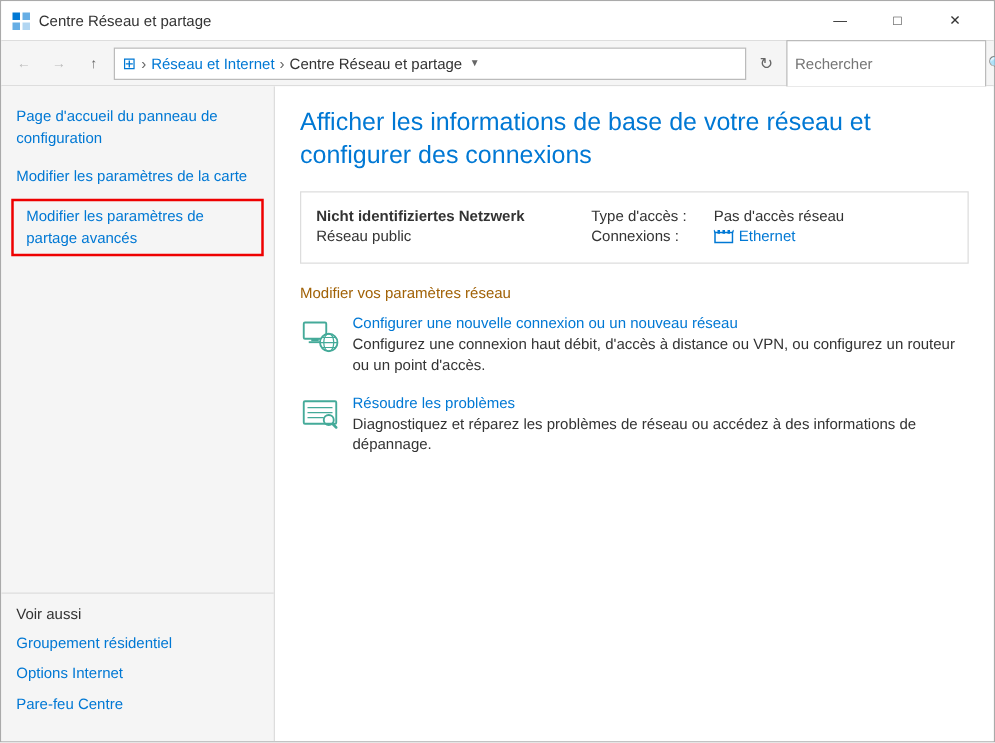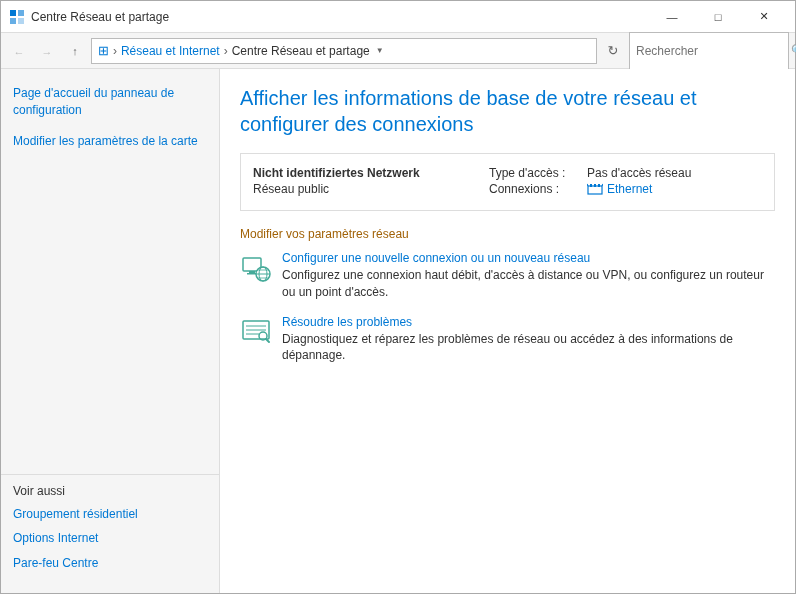--- a/index.html
+++ b/index.html
@@ -233,21 +233,21 @@
     
     .active-networks-box {
       border: 1px solid #ddd;
       padding: 12px;
       margin-bottom: 16px;
     }
 
     .network-row {
       display: flex;
       align-items: flex-start;
-      gap: 36px;
+      gap: 20px;
     }
 
     .network-name-col {
       flex: 0 0 200px;
     }
 
     .network-name {
       font-weight: 600;
       font-size: 12px;
       color: #333;
@@ -382,20 +382,23 @@
 
   <div class="main-content">
 
     <div class="sidebar">
       <div class="sidebar-nav">
         <a class="sidebar-link">
           <span>Page d'accueil du panneau de configuration</span>
         </a>
         <a class="sidebar-link" style="margin-top:6px;">
           <span>Modifier les paramètres de la carte</span>
+        </a>
+        <a class="sidebar-link highlighted" style="margin-top:6px;">
+          <span>Modifier les paramètres de partage avancés</span>
         </a>
       </div>
 
       <div class="sidebar-section">
         <div class="sidebar-section-title">Voir aussi</div>
         <a class="sidebar-link">
           <span>Groupement résidentiel</span>
         </a>
         <a class="sidebar-link">
           <span>Options Internet</span>

